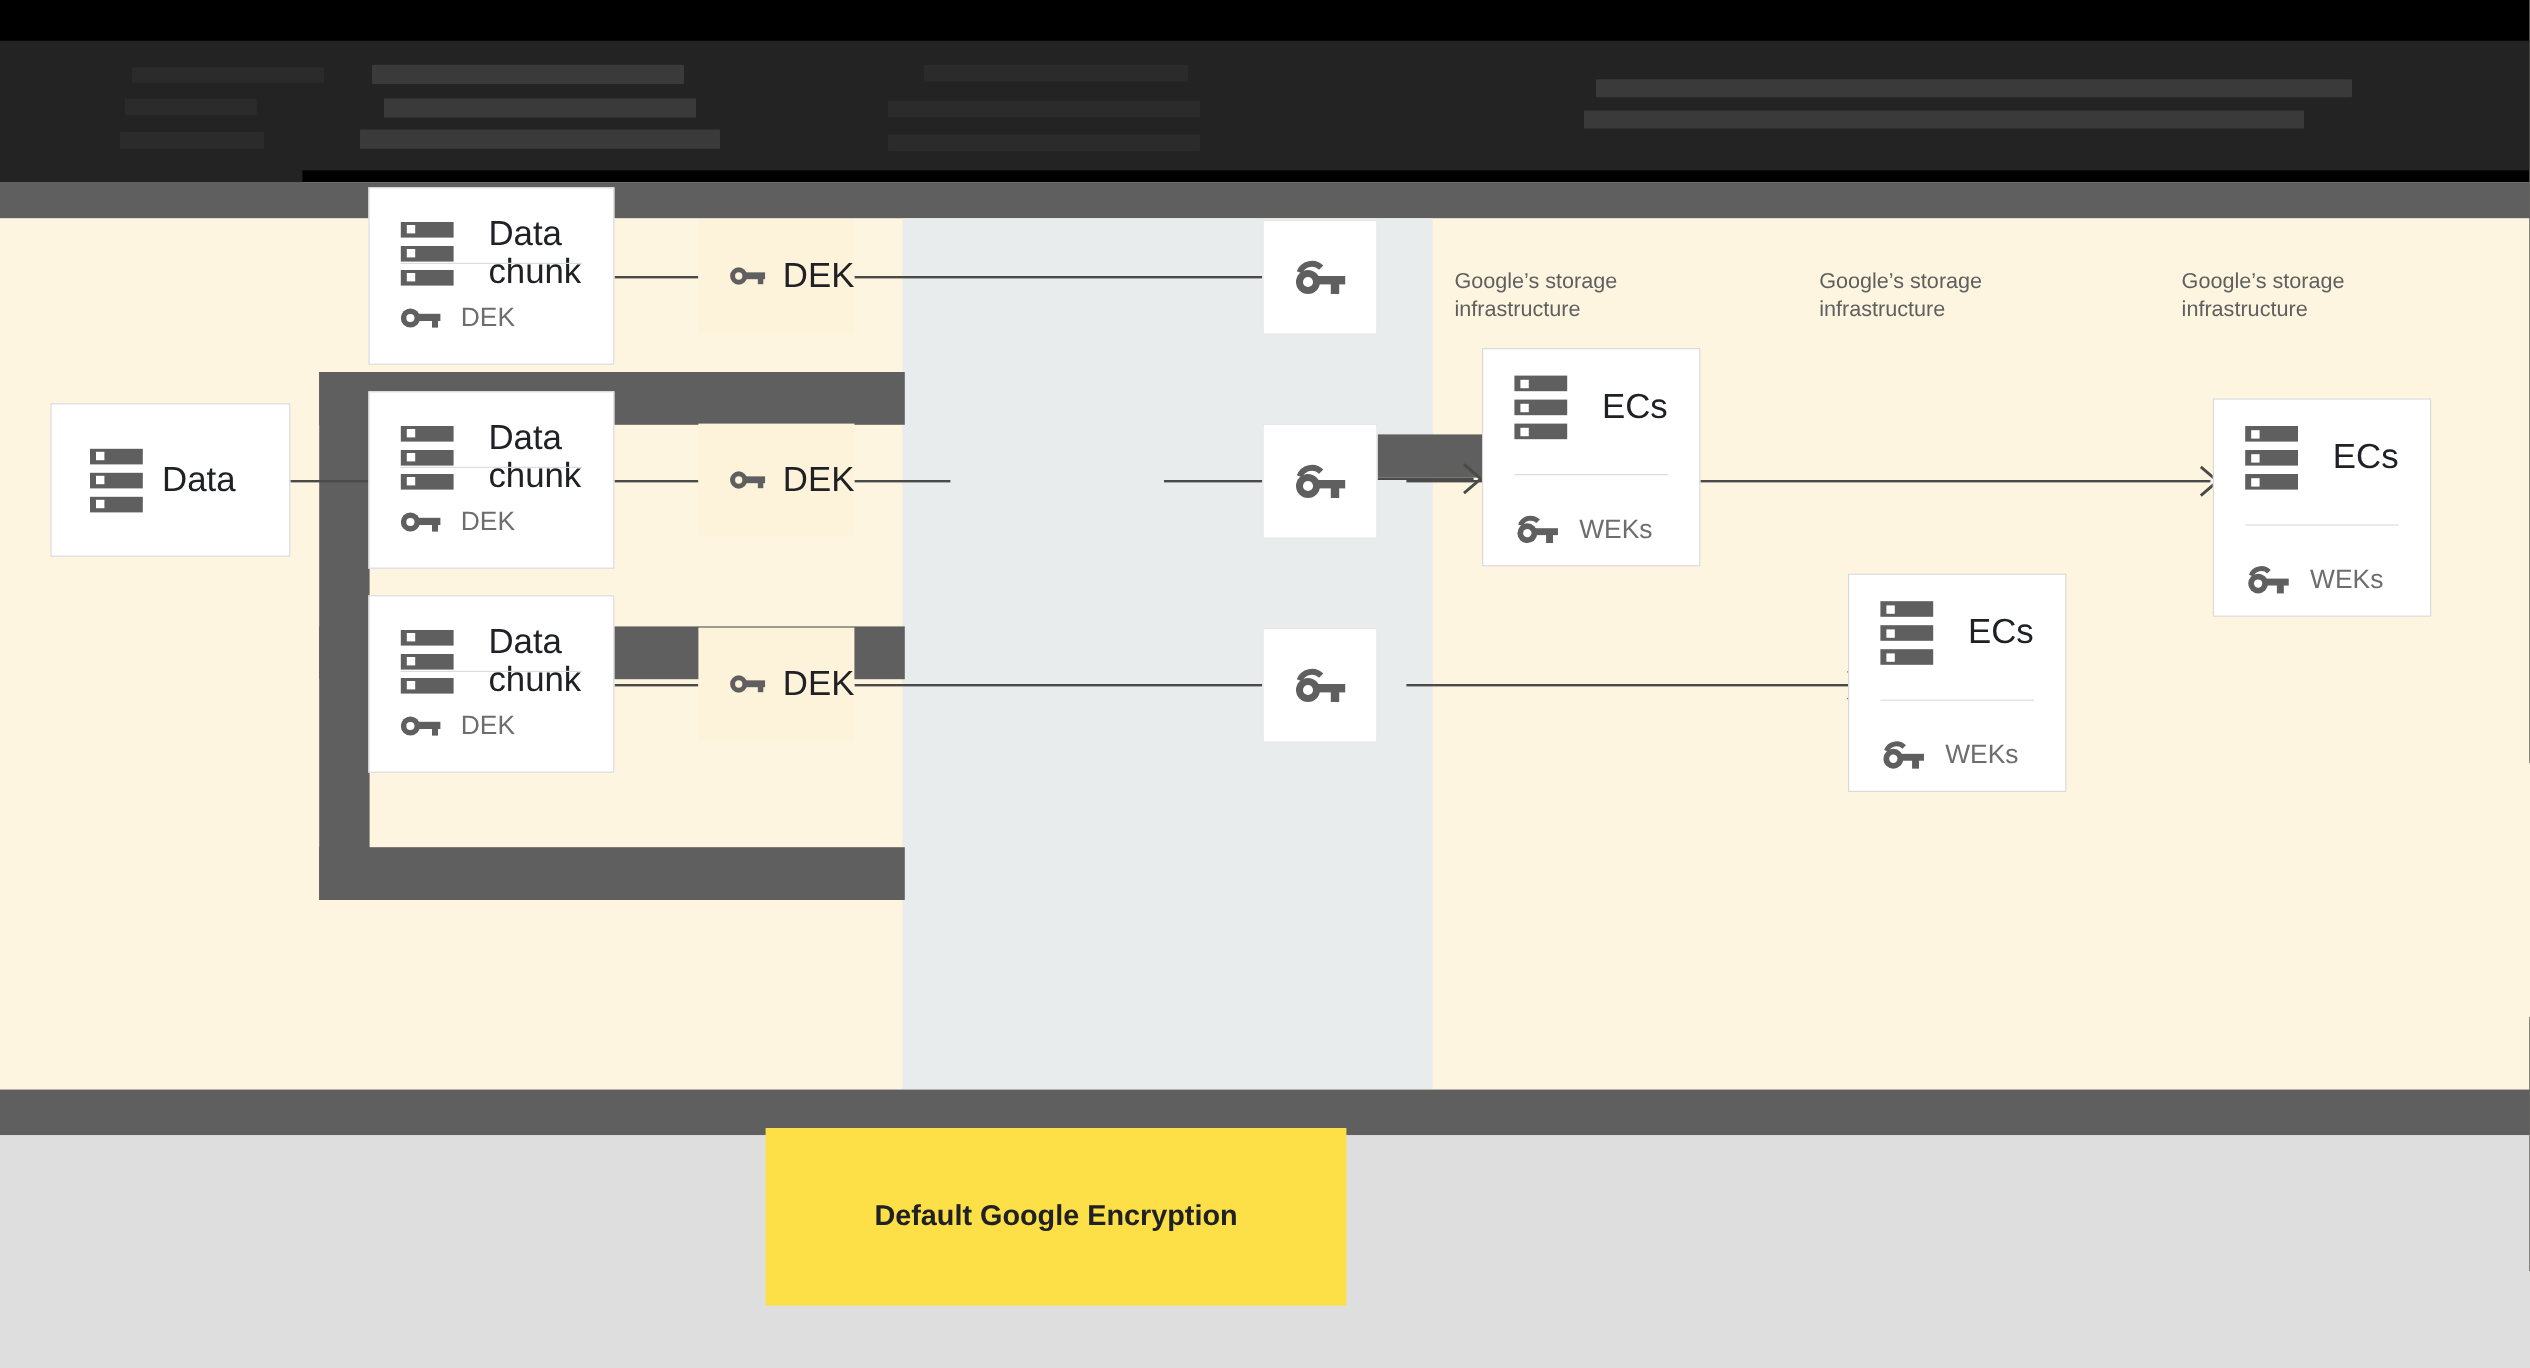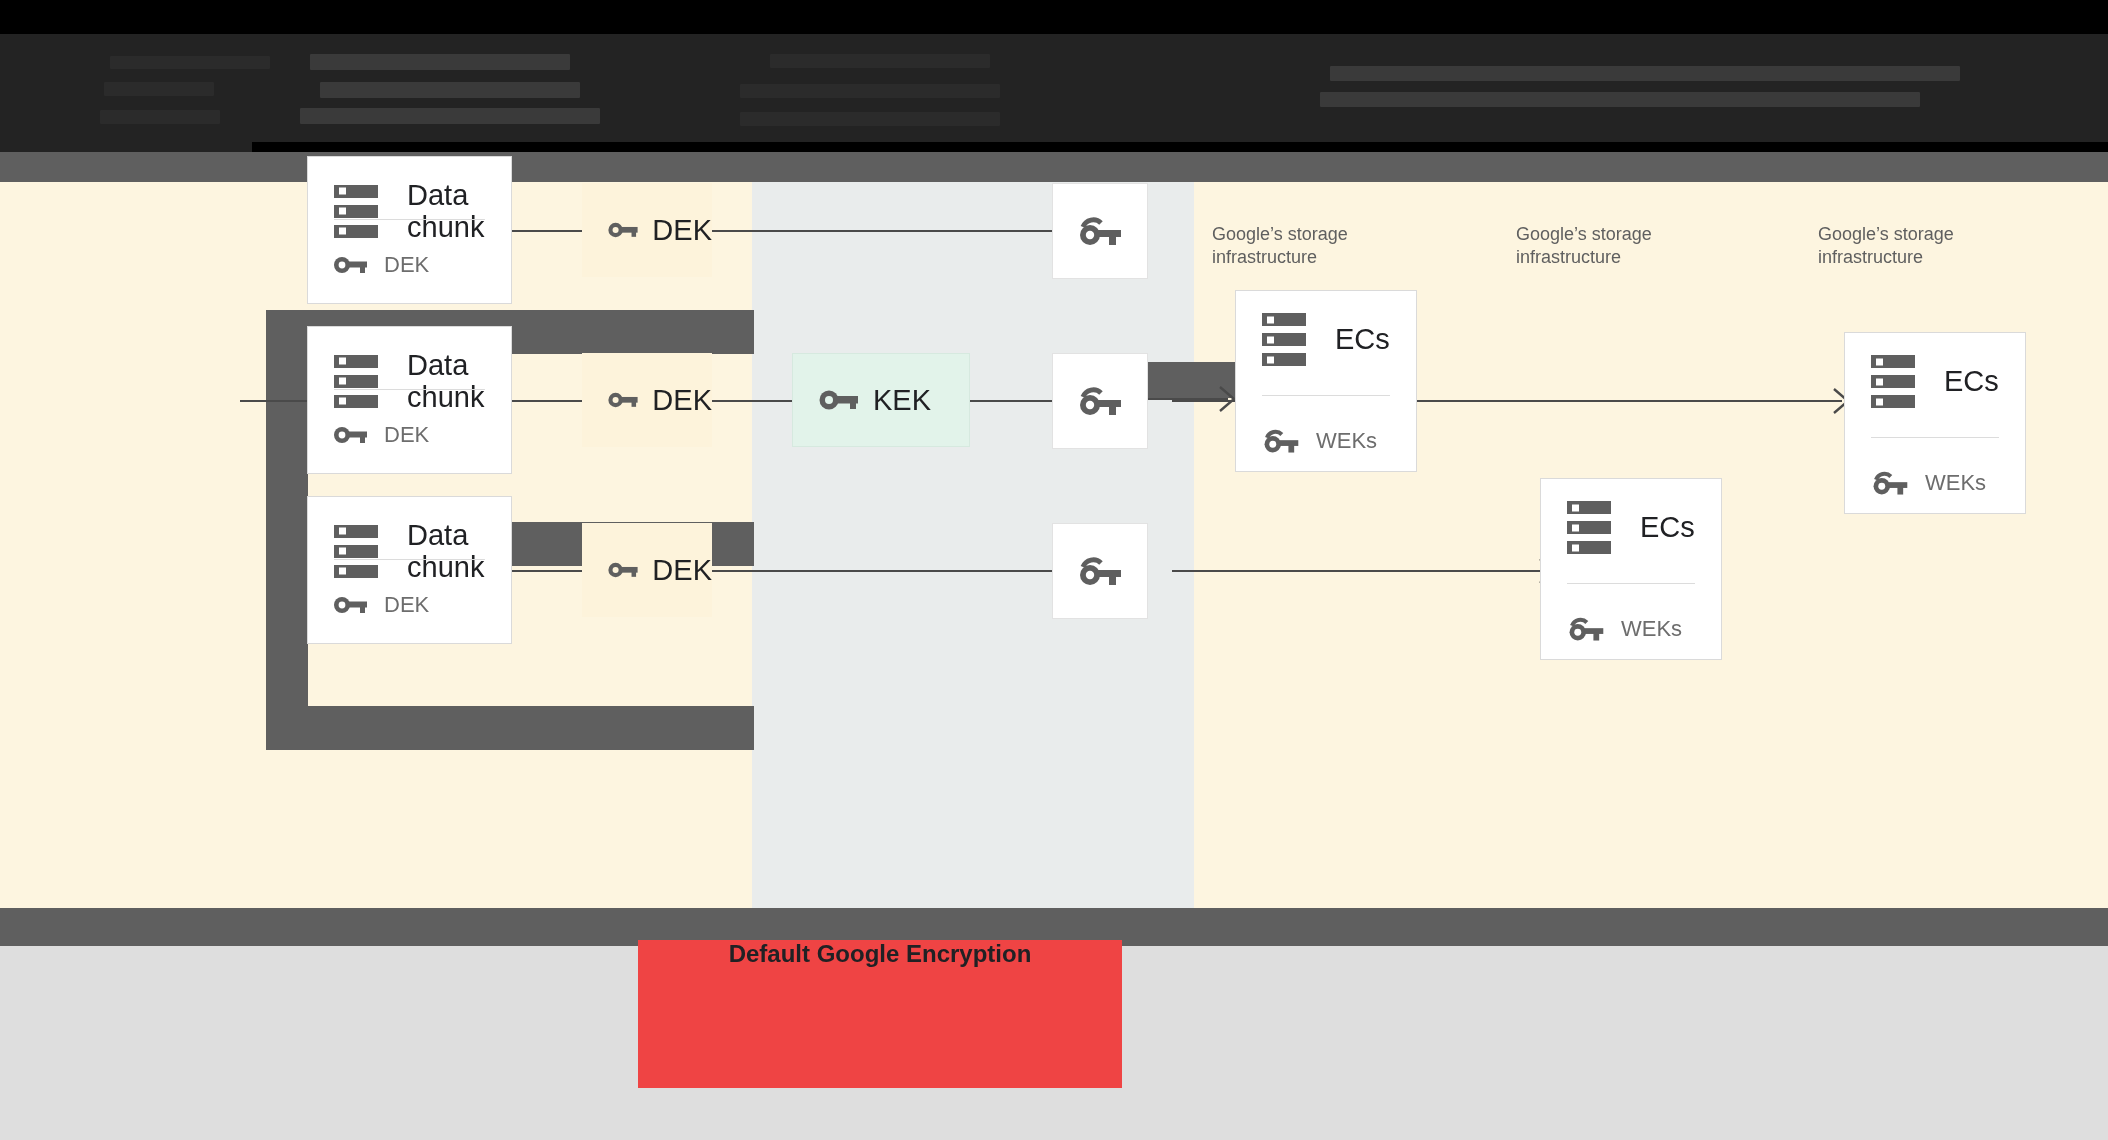--- a/index.html
+++ b/index.html
@@ -49,21 +49,21 @@
   svg{display:block;}
 
   
   .line{position:absolute;background:#4a4a4a;height:2px;}
   .arrowhead{position:absolute;}
 
   
   .infra-label{position:absolute;font-size:18px;line-height:1.3;color:#5f5f5f;}
 
   
-  #caption{position:absolute;left:638px;top:940px;width:484px;height:148px;background:#ef4444;display:flex;flex-direction:column;align-items:center;justify-content:flex-start;gap:22px;}
+  #caption{position:absolute;left:638px;top:940px;width:484px;height:148px;background:#fde047;display:flex;flex-direction:column;align-items:center;justify-content:center;gap:22px;}
   #cap-title{font-size:24px;font-weight:bold;color:#202124;}
   #cap-body{font-size:24px;color:#202124;text-align:center;line-height:1.35;}
   #cap-body b{font-weight:bold;}
 </style>
 </head>
 <body>
 
 <div id="stage">
 
   <div class="band" id="top-dark">
@@ -109,20 +109,30 @@
     <svg class="arrowhead" style="left:1216px;top:200px;" width="24" height="34" viewBox="0 0 24 34">
         <path d="M4 5 L18 17 L4 29" fill="none" stroke="#4a4a4a" stroke-width="2.4"></path>
       </svg>
     <svg class="arrowhead" style="left:1830px;top:202px;" width="24" height="34" viewBox="0 0 24 34">
         <path d="M4 5 L18 17 L4 29" fill="none" stroke="#4a4a4a" stroke-width="2.4"></path>
       </svg>
     <svg class="arrowhead" style="left:1536px;top:372px;" width="24" height="34" viewBox="0 0 24 34">
         <path d="M4 5 L18 17 L4 29" fill="none" stroke="#4a4a4a" stroke-width="2.4"></path>
       </svg>
 
+    <div class="card shadow" style="left:42px;top:154px;width:200px;height:128px;">
+      <div style="display:flex;align-items:center;gap:16px;height:100%;padding-left:32px;box-sizing:border-box;">
+        <span class="srv">
+          <i style="width:44px;height:13px;margin-bottom:7px;"></i>
+          <i style="width:44px;height:13px;margin-bottom:7px;"></i>
+          <i style="width:44px;height:13px;"></i>
+        </span>
+        <span class="card-title">Data</span>
+      </div>
+    </div>
 
     <div class="card shadow" style="left:307px;top:-26px;width:205px;height:148px;">
       <div class="card-top">
         <span class="srv">
           <i style="width:44px;height:13px;margin-bottom:7px;"></i>
           <i style="width:44px;height:13px;margin-bottom:7px;"></i>
           <i style="width:44px;height:13px;"></i>
         </span>
         <span class="card-title">Data chunk</span>
       </div>
@@ -201,29 +211,20 @@
     <div class="keycard dek-card" style="left:582px;top:341px;width:130px;height:94px;">
       <svg width="40" height="26" viewBox="0 0 40 26">
           <circle cx="10" cy="13" r="9.5" fill="#5f5f5f"></circle>
           <circle cx="10" cy="13" r="4" fill="#fdf3db"></circle>
           <rect x="17" y="9" width="22" height="7.5" fill="#5f5f5f"></rect>
           <rect x="31" y="13" width="6" height="9" fill="#5f5f5f"></rect>
         </svg>
       <span class="lbl">DEK</span>
     </div>
 
-    <div class="keycard kek-card" style="left:792px;top:171px;width:178px;height:94px;">
-      <svg width="40" height="26" viewBox="0 0 40 26">
-          <circle cx="10" cy="13" r="9.5" fill="#5f5f5f"></circle>
-          <circle cx="10" cy="13" r="4" fill="#e2f3ea"></circle>
-          <rect x="17" y="9" width="22" height="7.5" fill="#5f5f5f"></rect>
-          <rect x="31" y="13" width="6" height="9" fill="#5f5f5f"></rect>
-        </svg>
-      <span class="lbl">KEK</span>
-    </div>
 
     <div class="wek-box shadow" style="left:1052px;top:1px;width:96px;height:96px;">
       <svg width="46" height="34" viewBox="0 0 46 34">
           <path d="M6 13 A11 11 0 0 1 24 9" fill="none" stroke="#5f5f5f" stroke-width="5"></path>
           <circle cx="13" cy="21" r="10" fill="#5f5f5f"></circle>
           <circle cx="13" cy="21" r="4.2" fill="#fff"></circle>
           <rect x="21" y="16" width="23" height="7" fill="#5f5f5f"></rect>
           <rect x="32" y="21" width="7" height="10" fill="#5f5f5f"></rect>
         </svg>
     </div>

